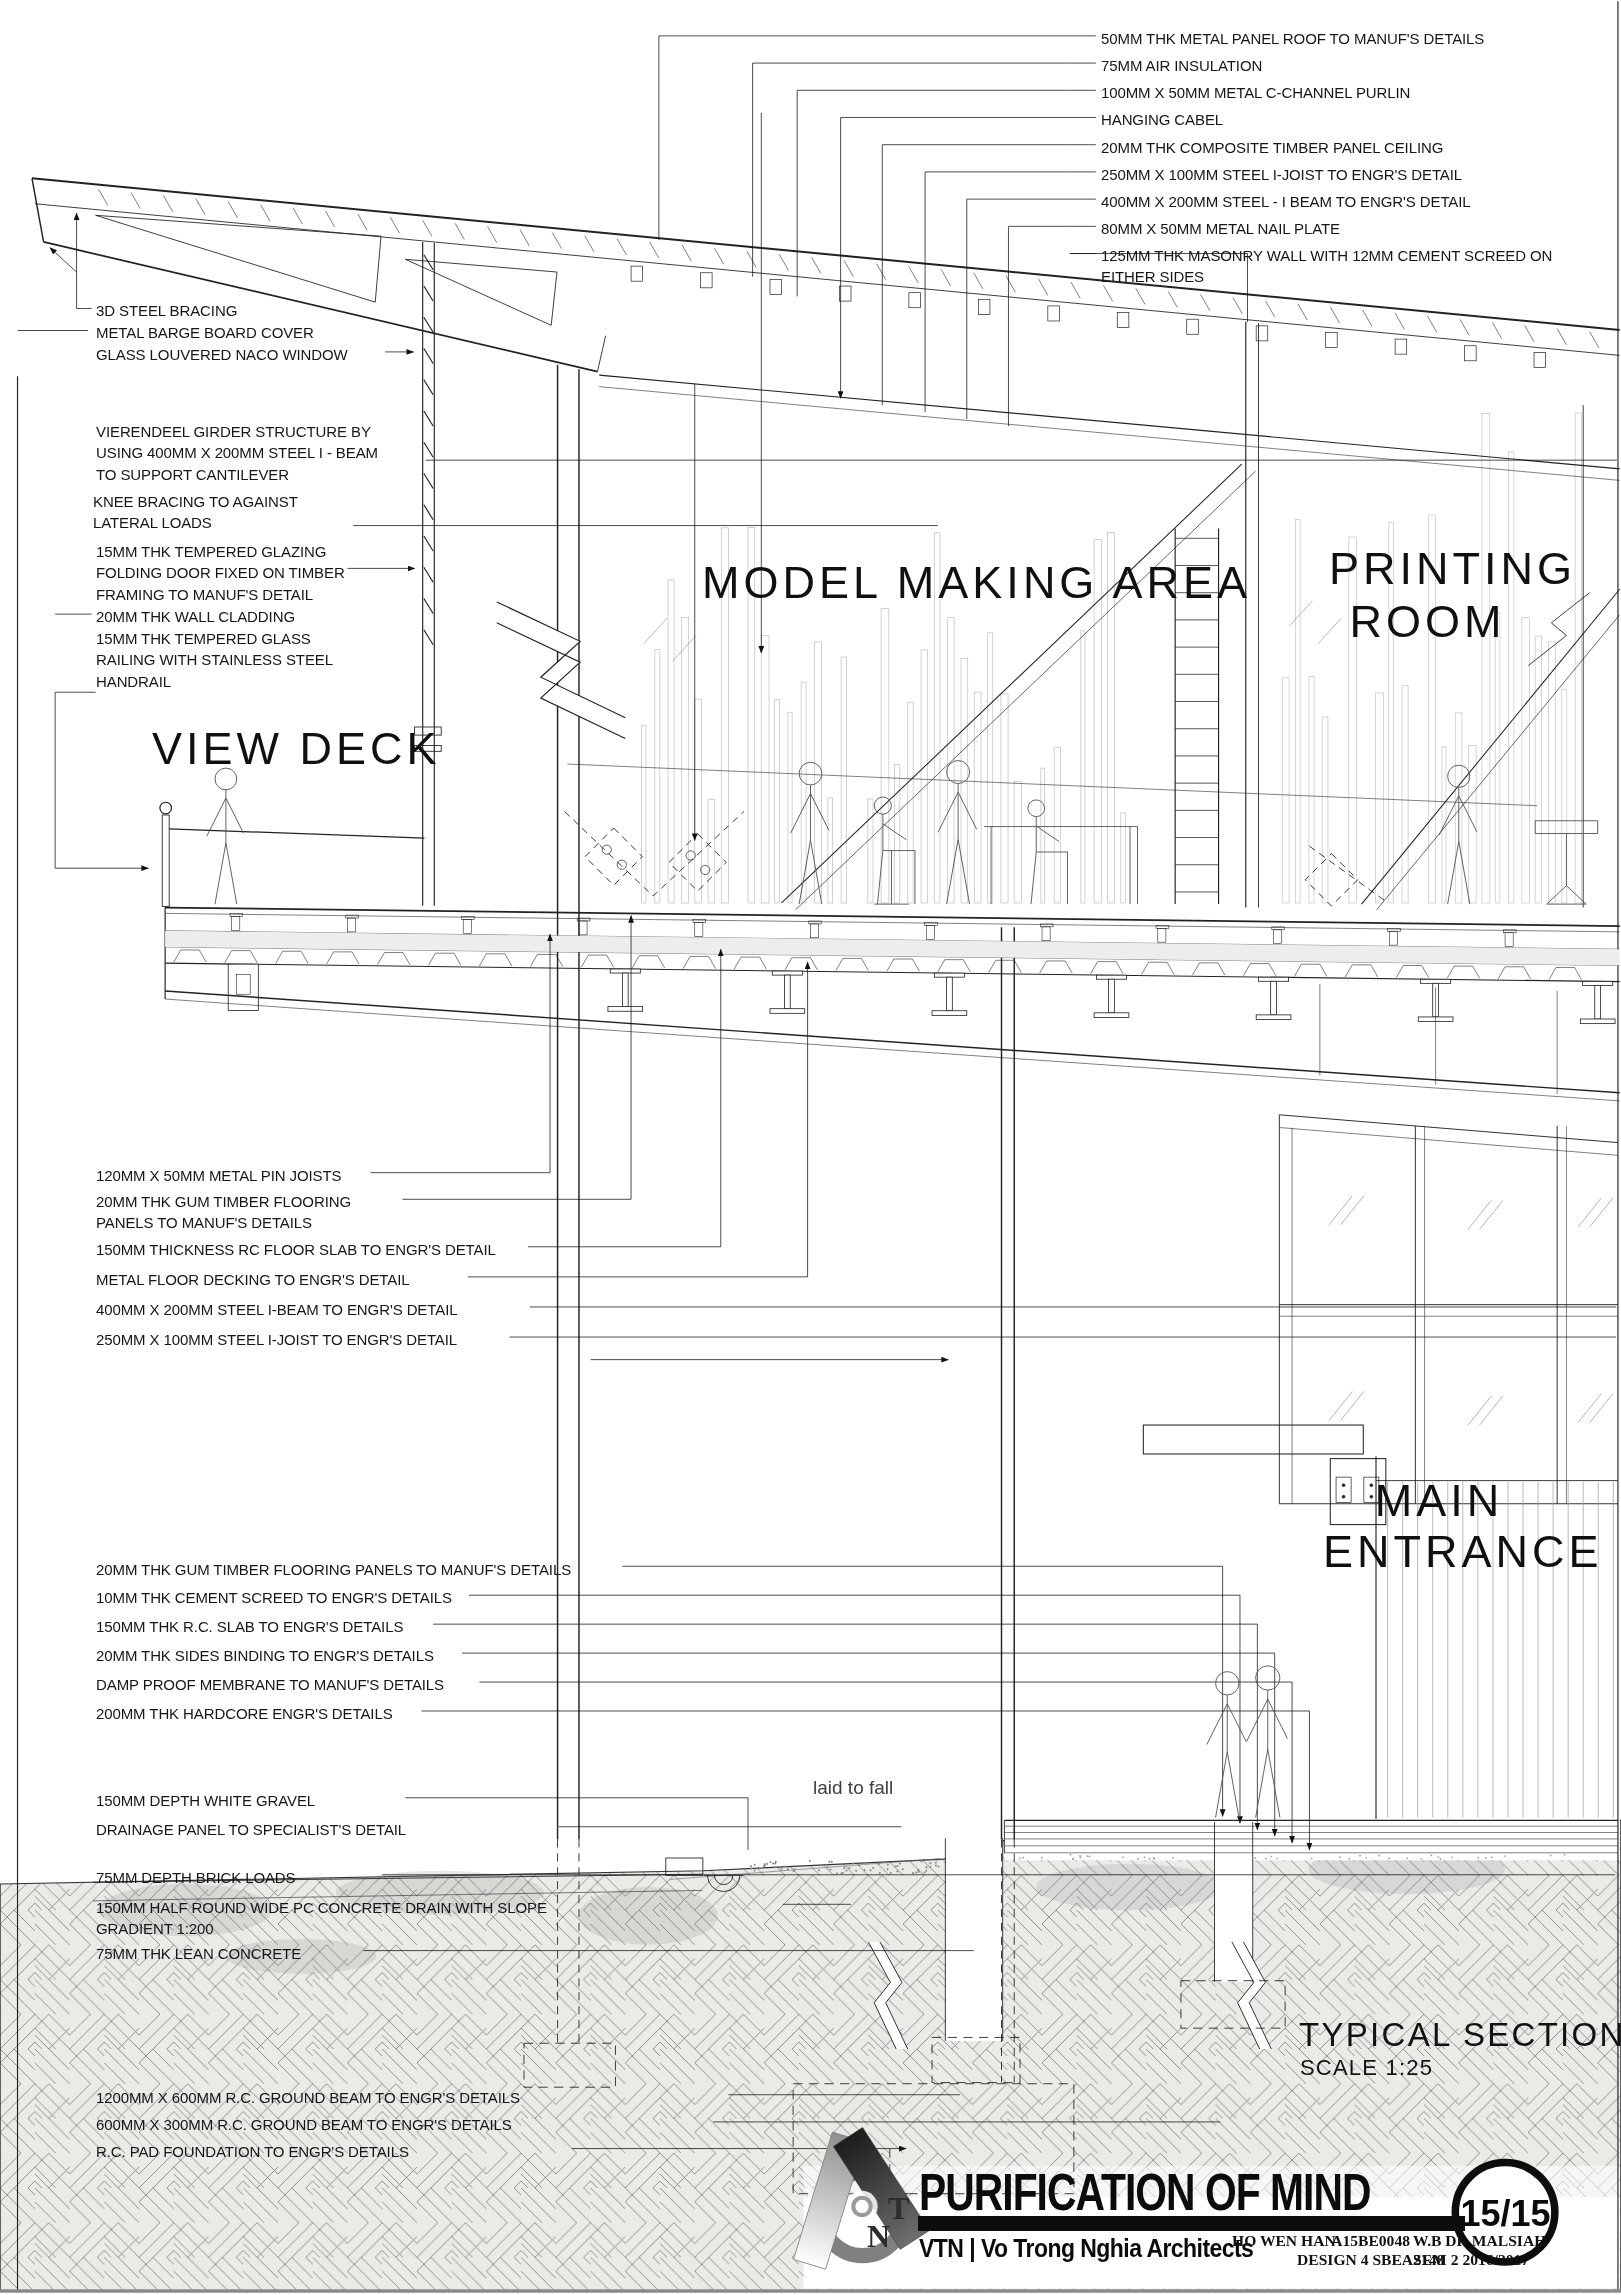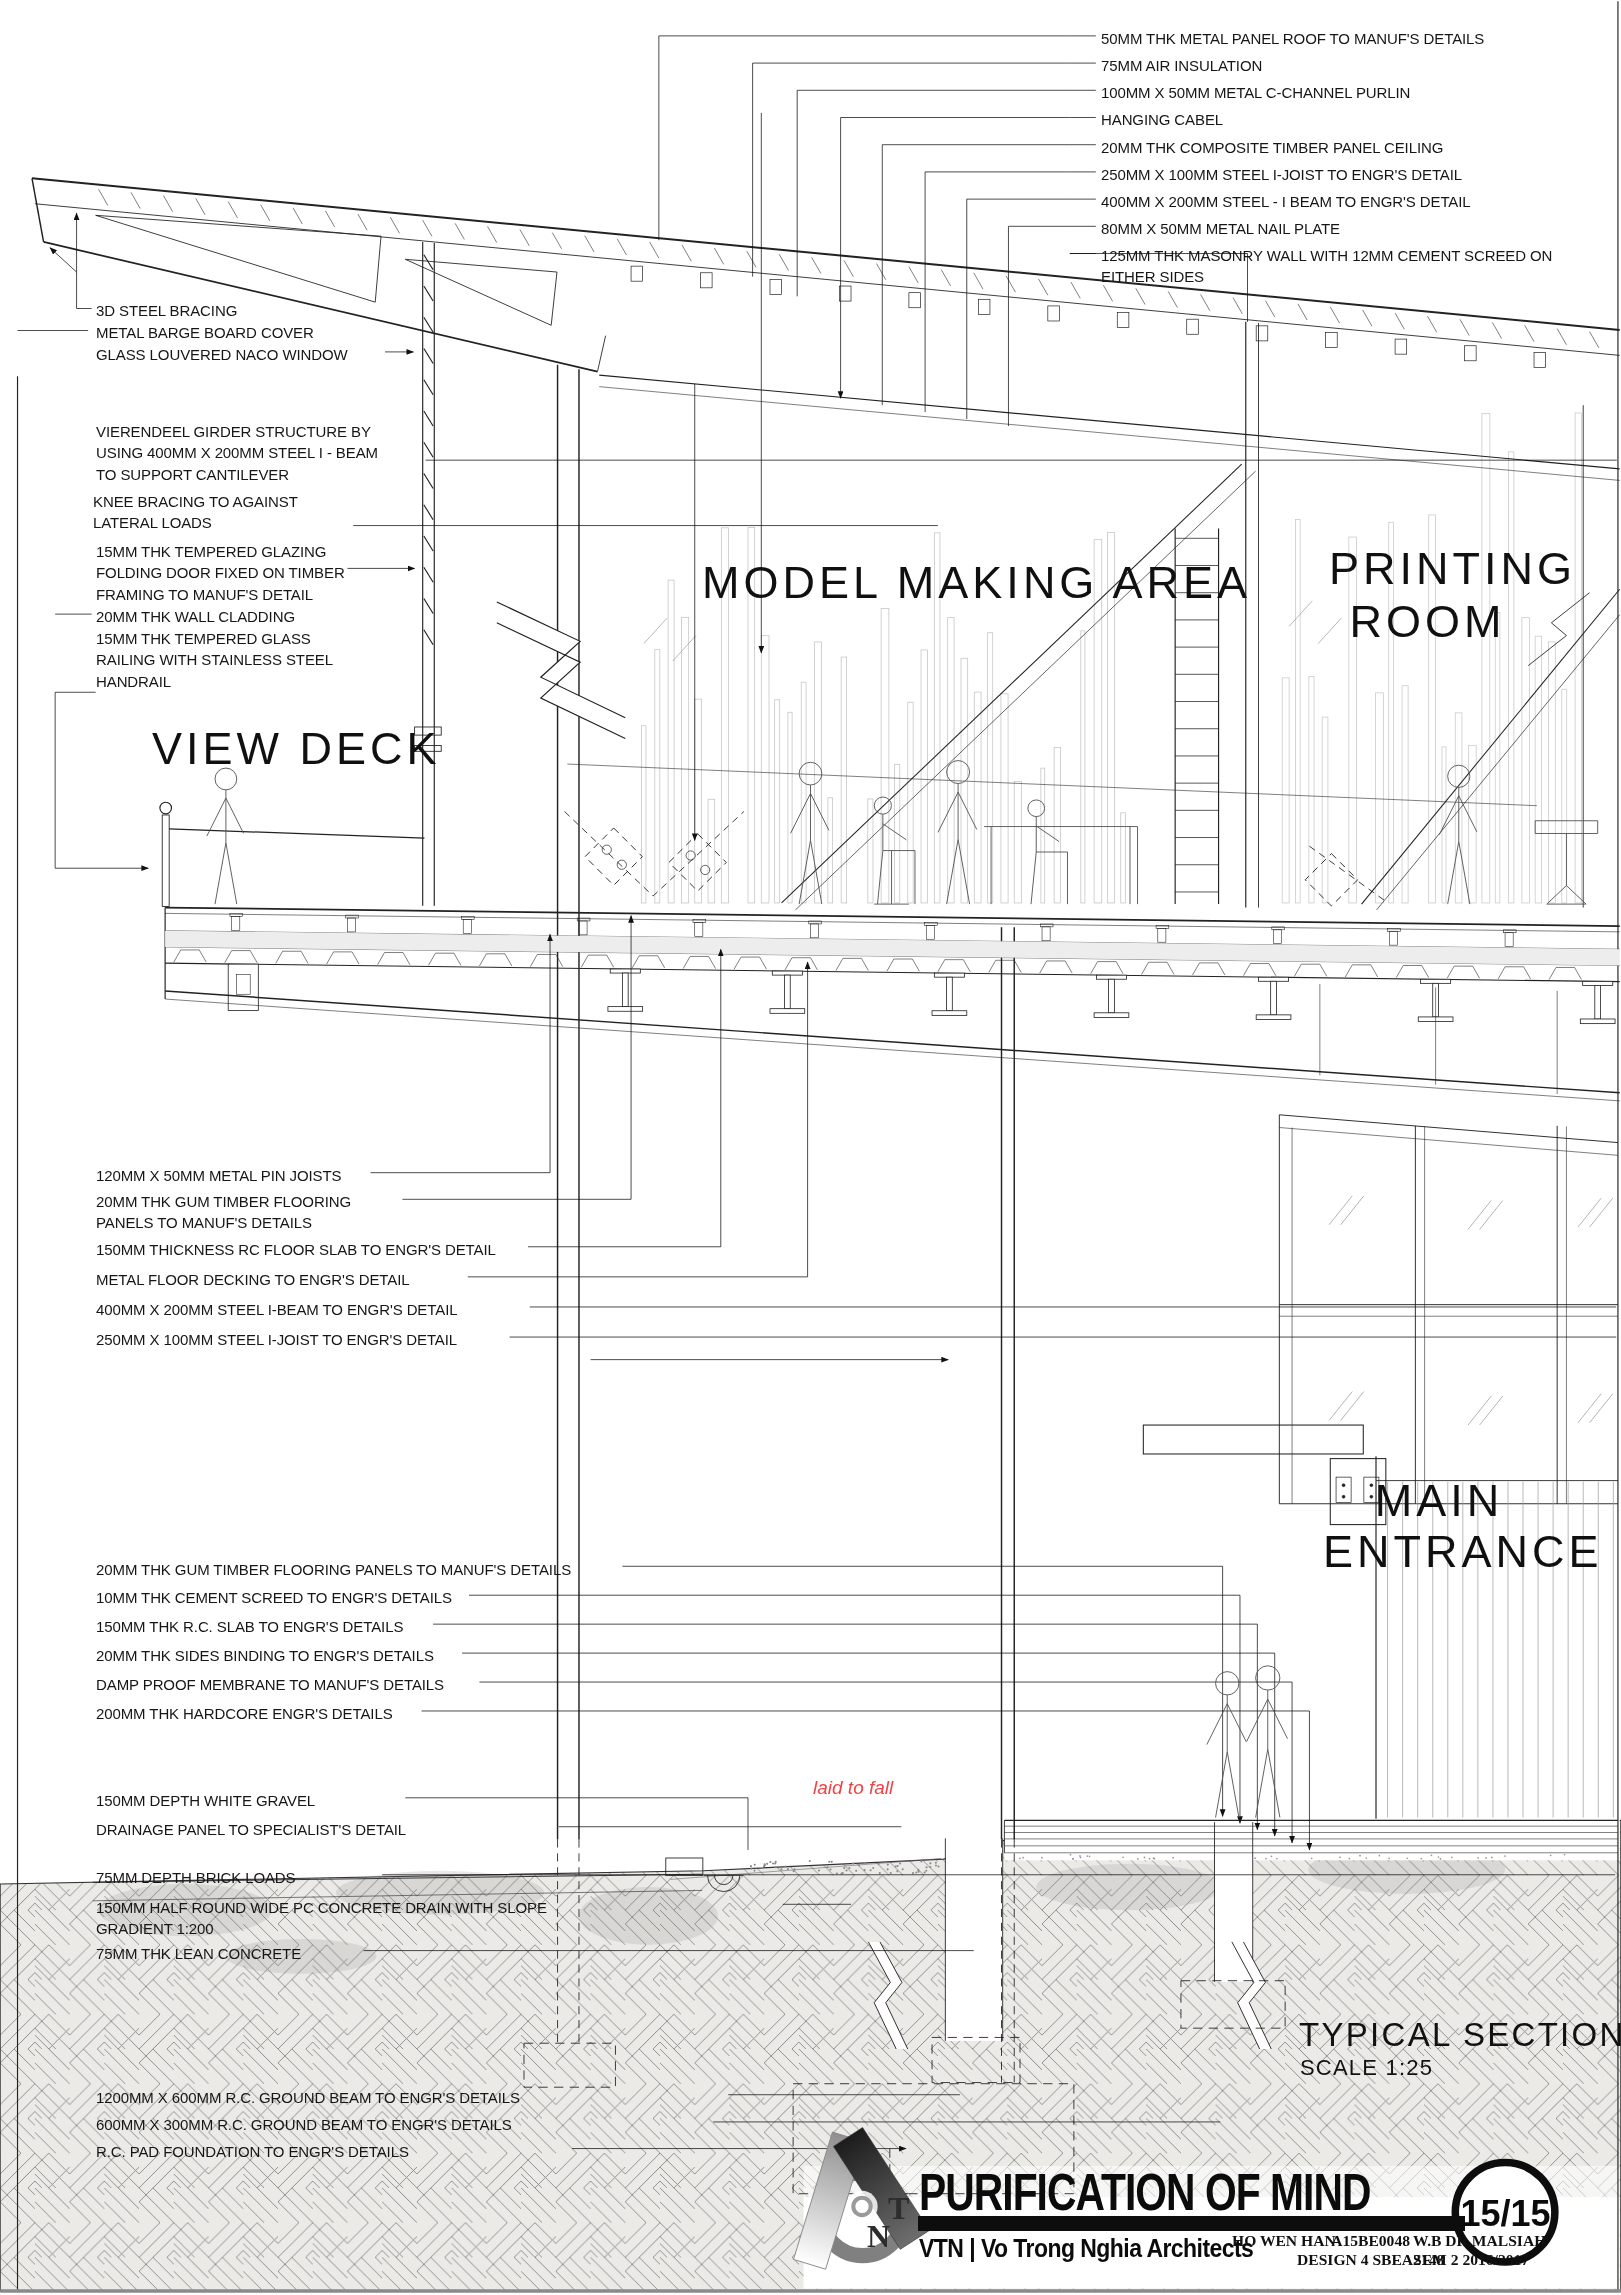--- a/index.html
+++ b/index.html
@@ -2,21 +2,21 @@
 <html style="font-size:9.3px"><head>
 <meta charset="utf-8">
 <style>
   html,body{margin:0;padding:0;background:#fff;}
   #sheet{position:relative;width:1621px;height:2295px;background:#fff;overflow:hidden;
          font-family:"Liberation Sans",sans-serif;color:#1a1a1a;}
   svg{position:absolute;left:0;top:0;}
   .co{position:absolute;font-size:15px;line-height:21.4px;letter-spacing:-0.1px;color:#161616;}
   .room{position:absolute;font-size:45px;letter-spacing:4px;color:#101010;white-space:nowrap;}
   .room.c{text-align:center;white-space:normal;}
-  .note{position:absolute;font-size:19px;color:#ef4444;font-style:italic;}
+  .note{position:absolute;font-size:19px;color:#404040;}
   .sect{position:absolute;font-size:33px;letter-spacing:2.3px;color:#111;white-space:nowrap;}
   .scale{position:absolute;font-size:22px;letter-spacing:1.2px;color:#111;}
   .tb-title{position:absolute;font-size:51px;font-weight:bold;letter-spacing:-1.2px;white-space:nowrap;
             transform:scaleX(.8);transform-origin:left top;color:#0b0b0b;}
   .tb-bar{position:absolute;background:#0d0d0d;}
   .tb-firm{position:absolute;font-size:25px;font-weight:bold;letter-spacing:-0.6px;white-space:nowrap;
            transform:scaleX(.92);transform-origin:left top;color:#0b0b0b;}
   .cred{position:absolute;font-family:"Liberation Serif",serif;font-weight:bold;font-size:15.6px;
         line-height:19px;color:#111;white-space:nowrap;}
   .logo-letter{position:absolute;font-family:"Liberation Serif",serif;font-weight:bold;font-size:32px;color:#2d2d2d;}

